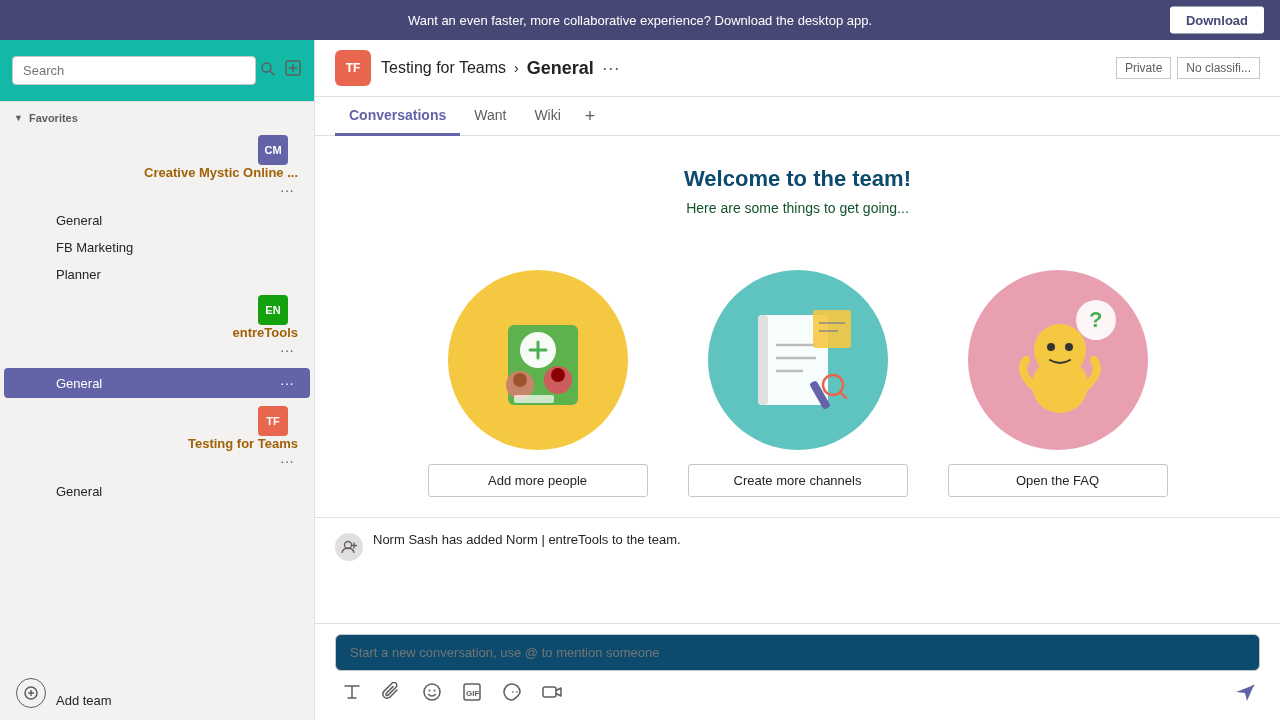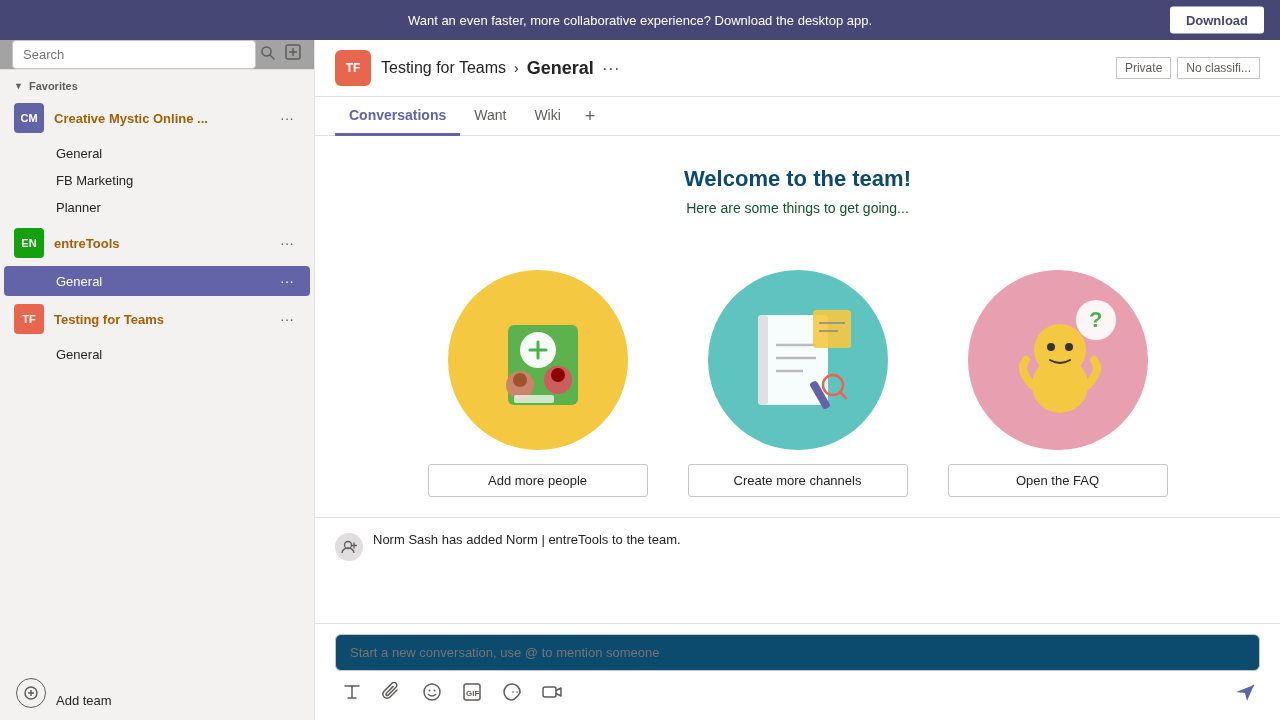--- a/index.html
+++ b/index.html
@@ -48,22 +48,22 @@
       flex-direction: column;
       border-right: 1px solid #e0e0e0;
       overflow-y: auto;
       flex-shrink: 0;
     }
 
     
     .search-bar {
       display: flex;
       align-items: center;
-      padding: 0 12px;
-      background: #a3a3a3;
+      padding: 16px 12px;
+      background: #14b8a6;
       border-bottom: 1px solid #e0e0e0;
     }
     .search-input {
       flex: 1;
       border: 1px solid #c8c6c4;
       border-radius: 4px;
       padding: 6px 10px;
       font-size: 13px;
       background: white;
       outline: none;
@@ -96,25 +96,26 @@
       gap: 6px;
       cursor: pointer;
     }
     .section-label .chevron {
       font-size: 9px;
     }
 
     
     .team-item {
       display: flex;
-      align-items: center;
+      align-items: flex-end;
       padding: 6px 12px 6px 10px;
       cursor: pointer;
       border-radius: 4px;
       margin: 1px 4px;
+      flex-direction: column;
     }
     .team-avatar {
       width: 30px;
       height: 30px;
       border-radius: 4px;
       display: flex;
       align-items: center;
       justify-content: center;
       font-size: 11px;
       font-weight: 700;

